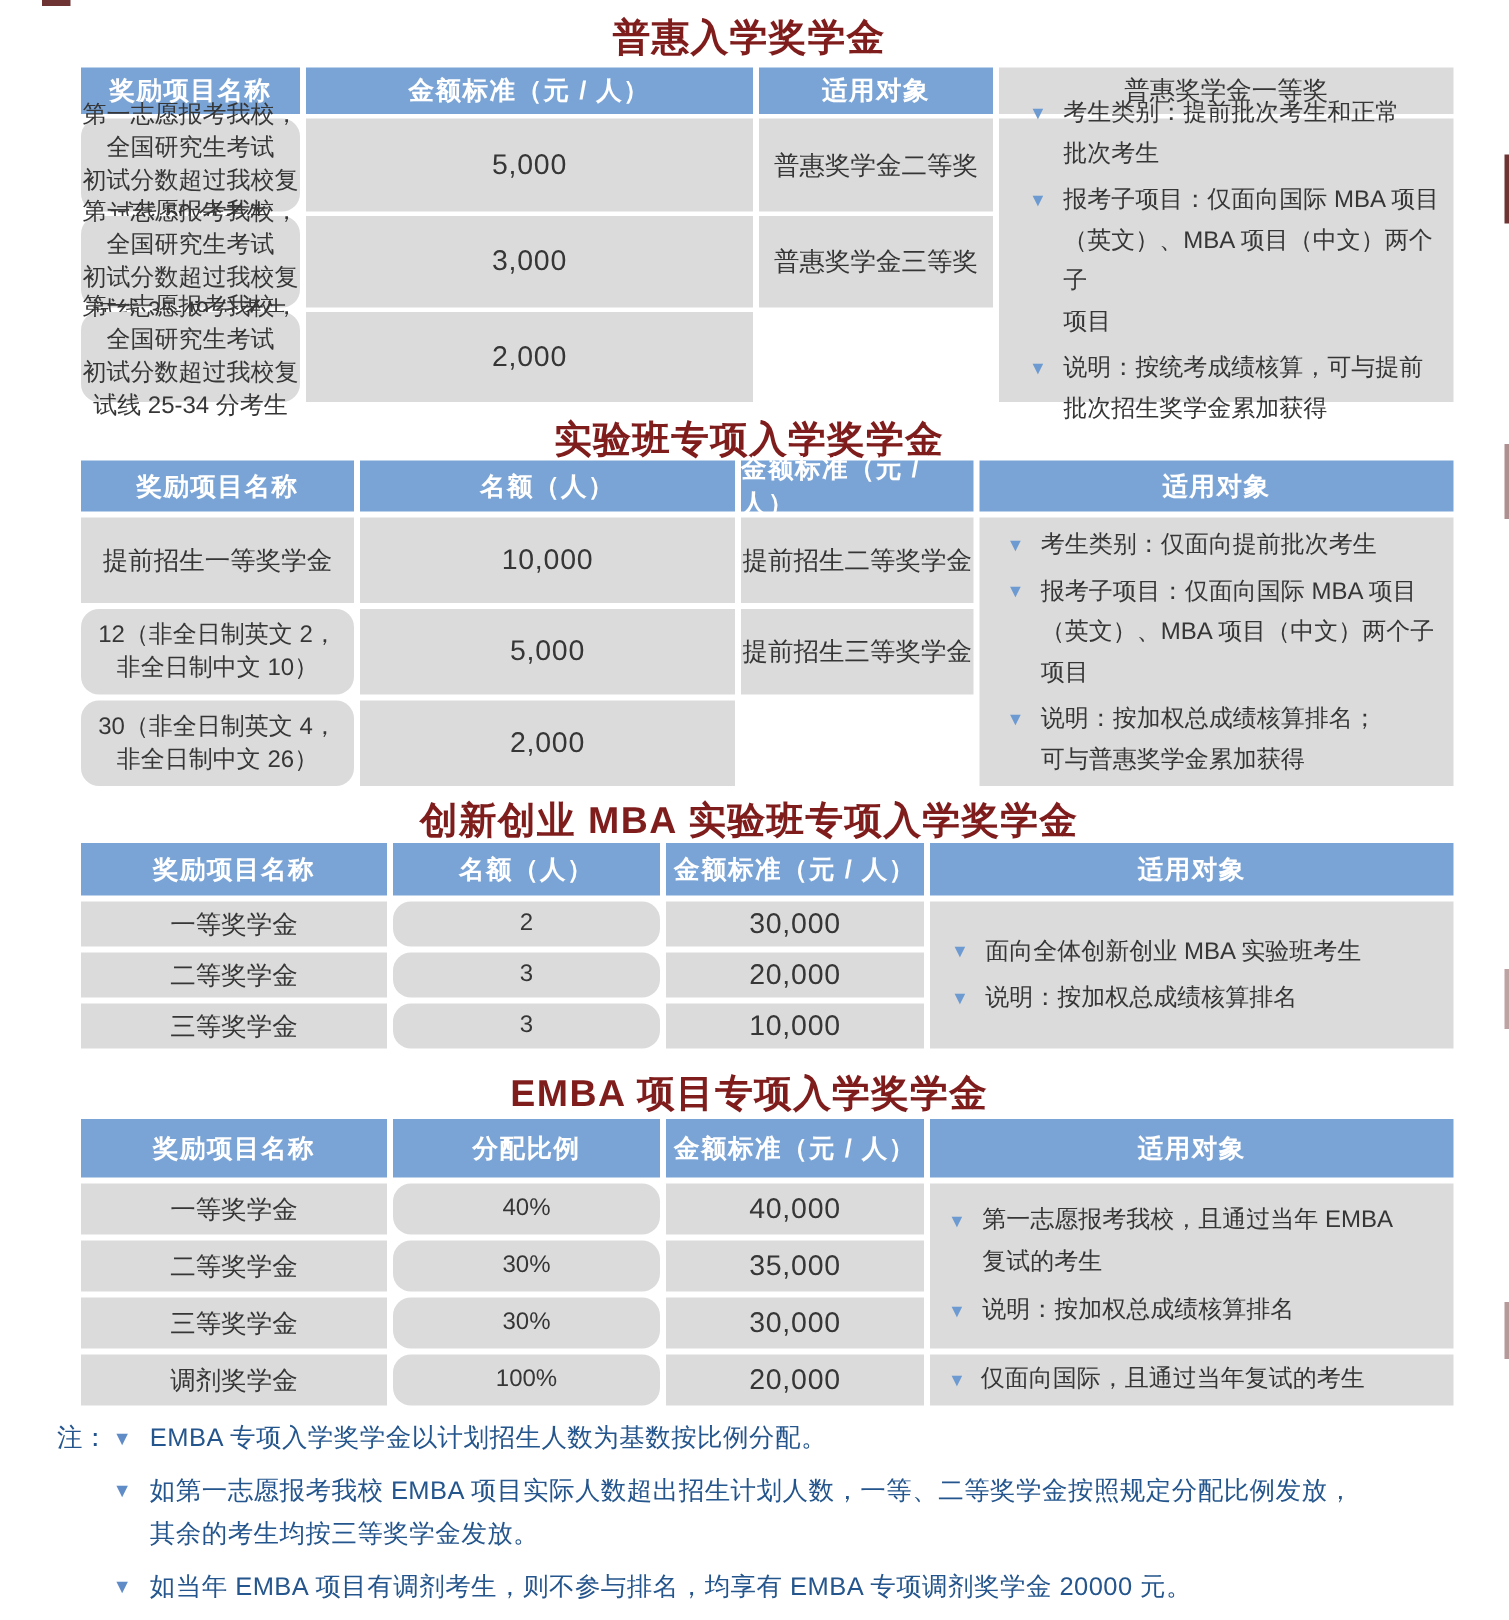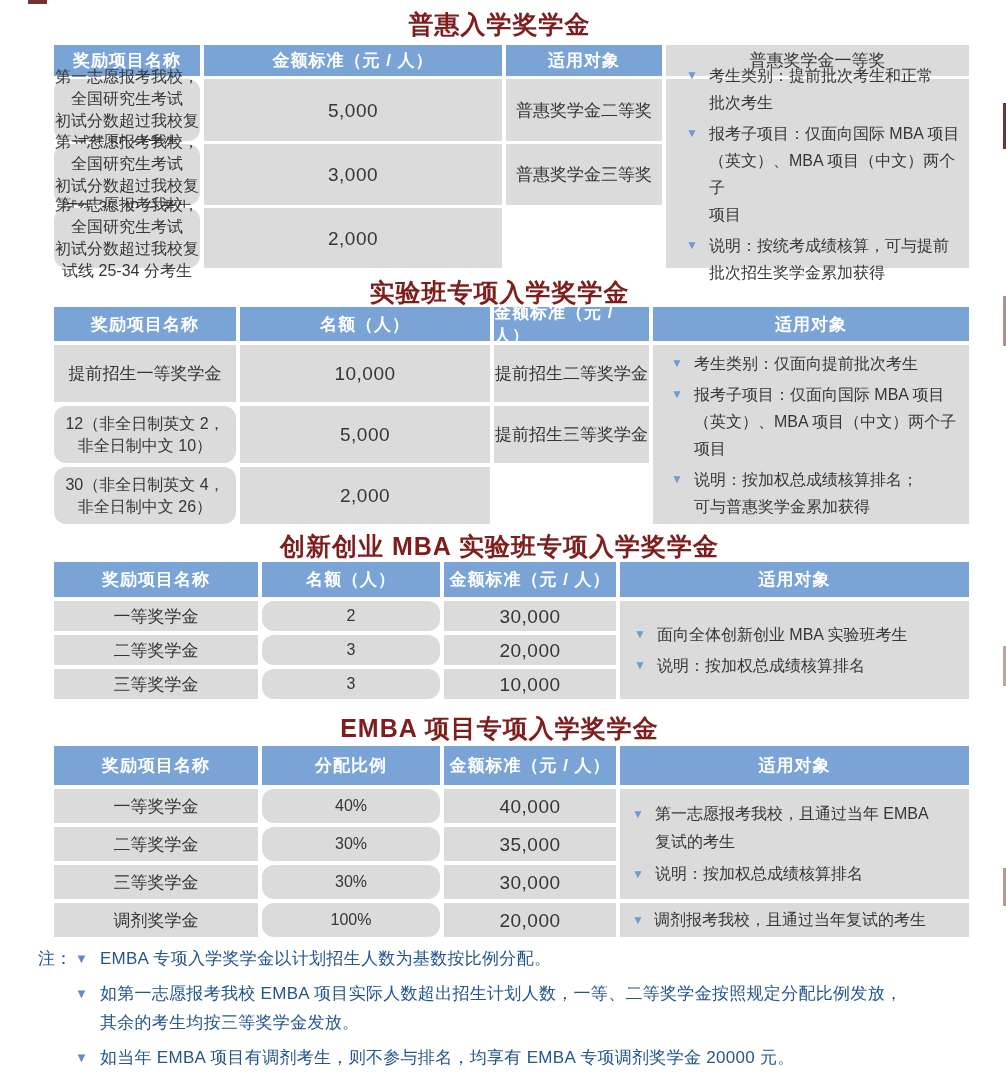--- a/index.html
+++ b/index.html
@@ -173,21 +173,21 @@
     <div class="td amount">35,000</div>
 
     <div class="td name">三等奖学金</div>
     <div class="td detail">30%</div>
     <div class="td amount">30,000</div>
 
     <div class="td name">调剂奖学金</div>
     <div class="td detail">100%</div>
     <div class="td amount">20,000</div>
     <div class="td target-row">
-      <span class="tri">▼</span><span class="bullet-text">调剂报考我校，且通过当年复试的考生</span>
+      <span class="tri">▼</span><span class="bullet-text">仅面向国际，且通过当年复试的考生</span>
     </div>
   </div>
 
   <div class="notes">
     <div class="note-row">
       <span class="note-prefix">注：</span>
       <span class="note-tri">▼</span>
       <span class="note-text">EMBA 专项入学奖学金以计划招生人数为基数按比例分配。</span>
     </div>
     <div class="note-row">

